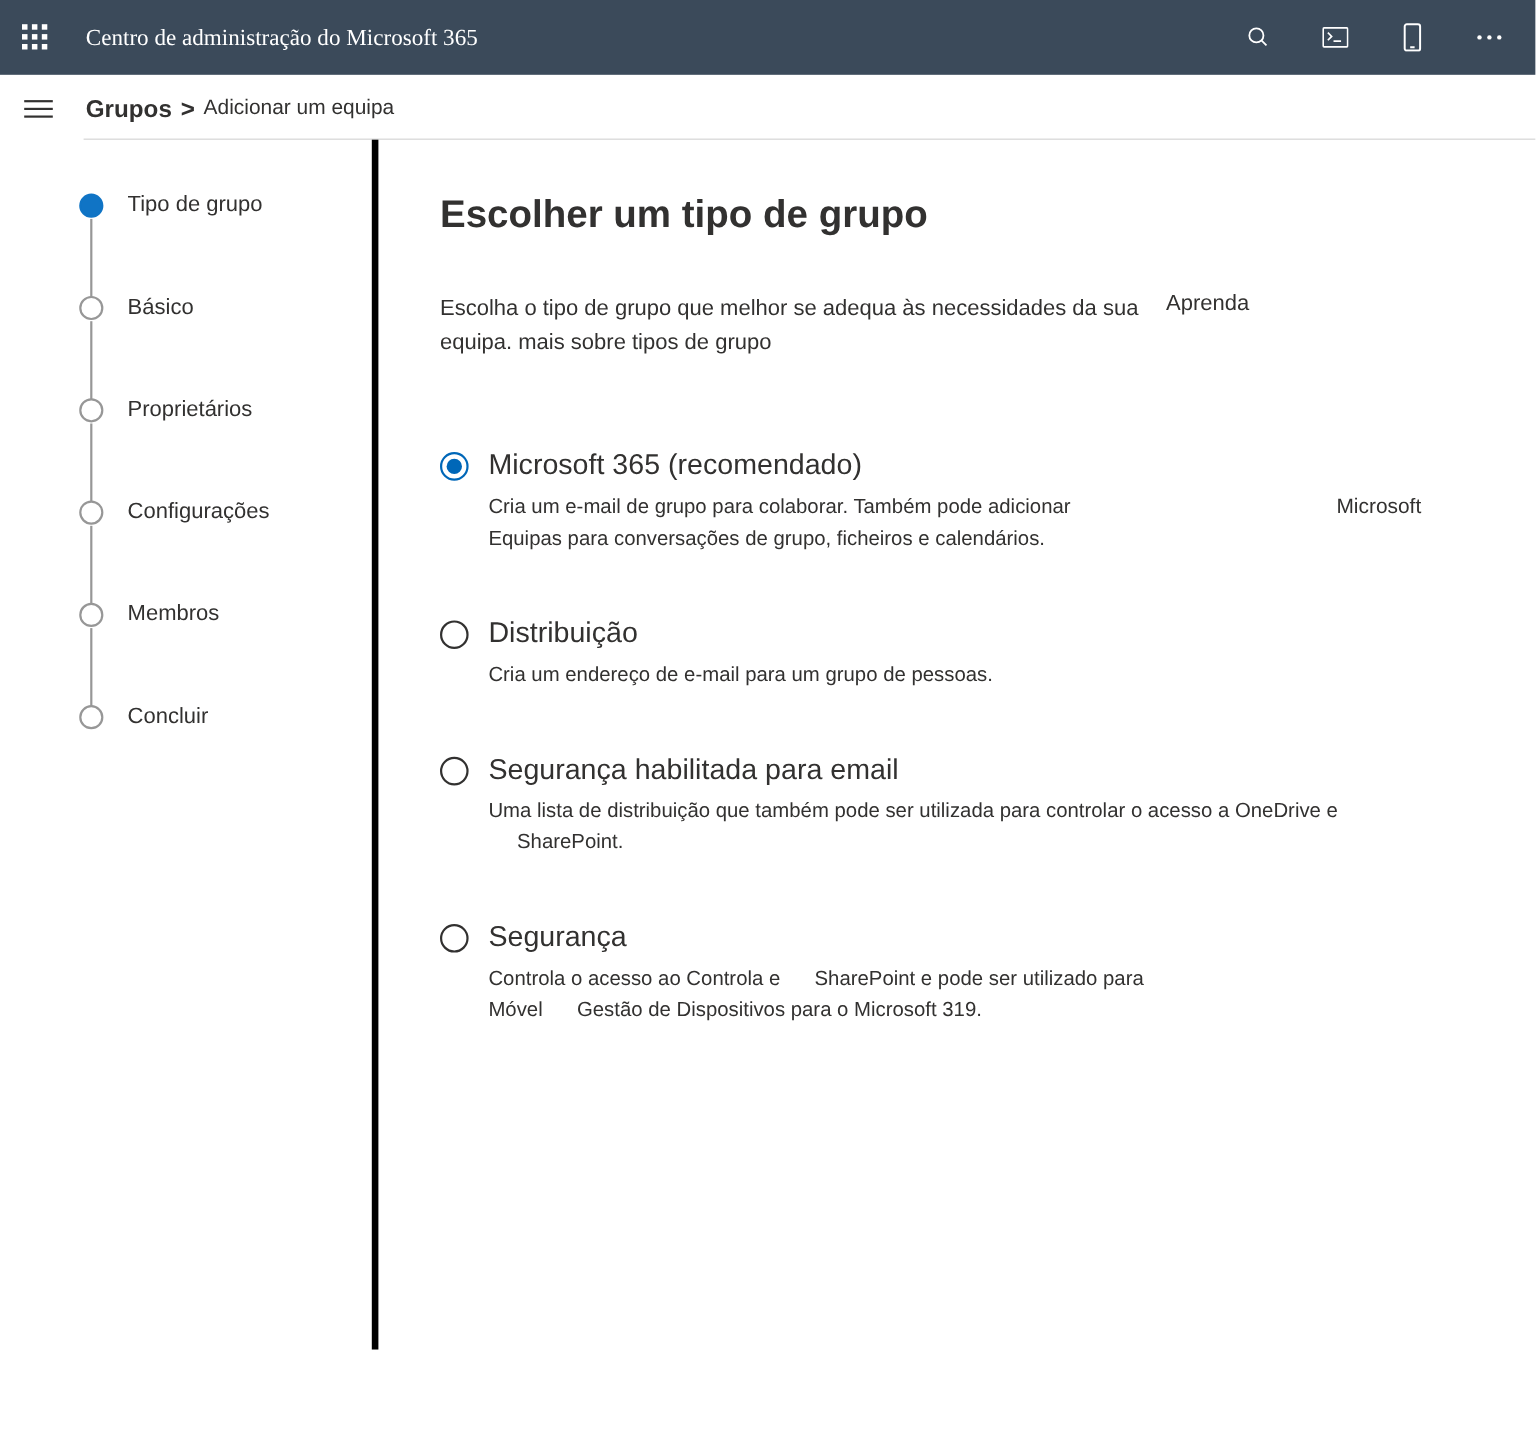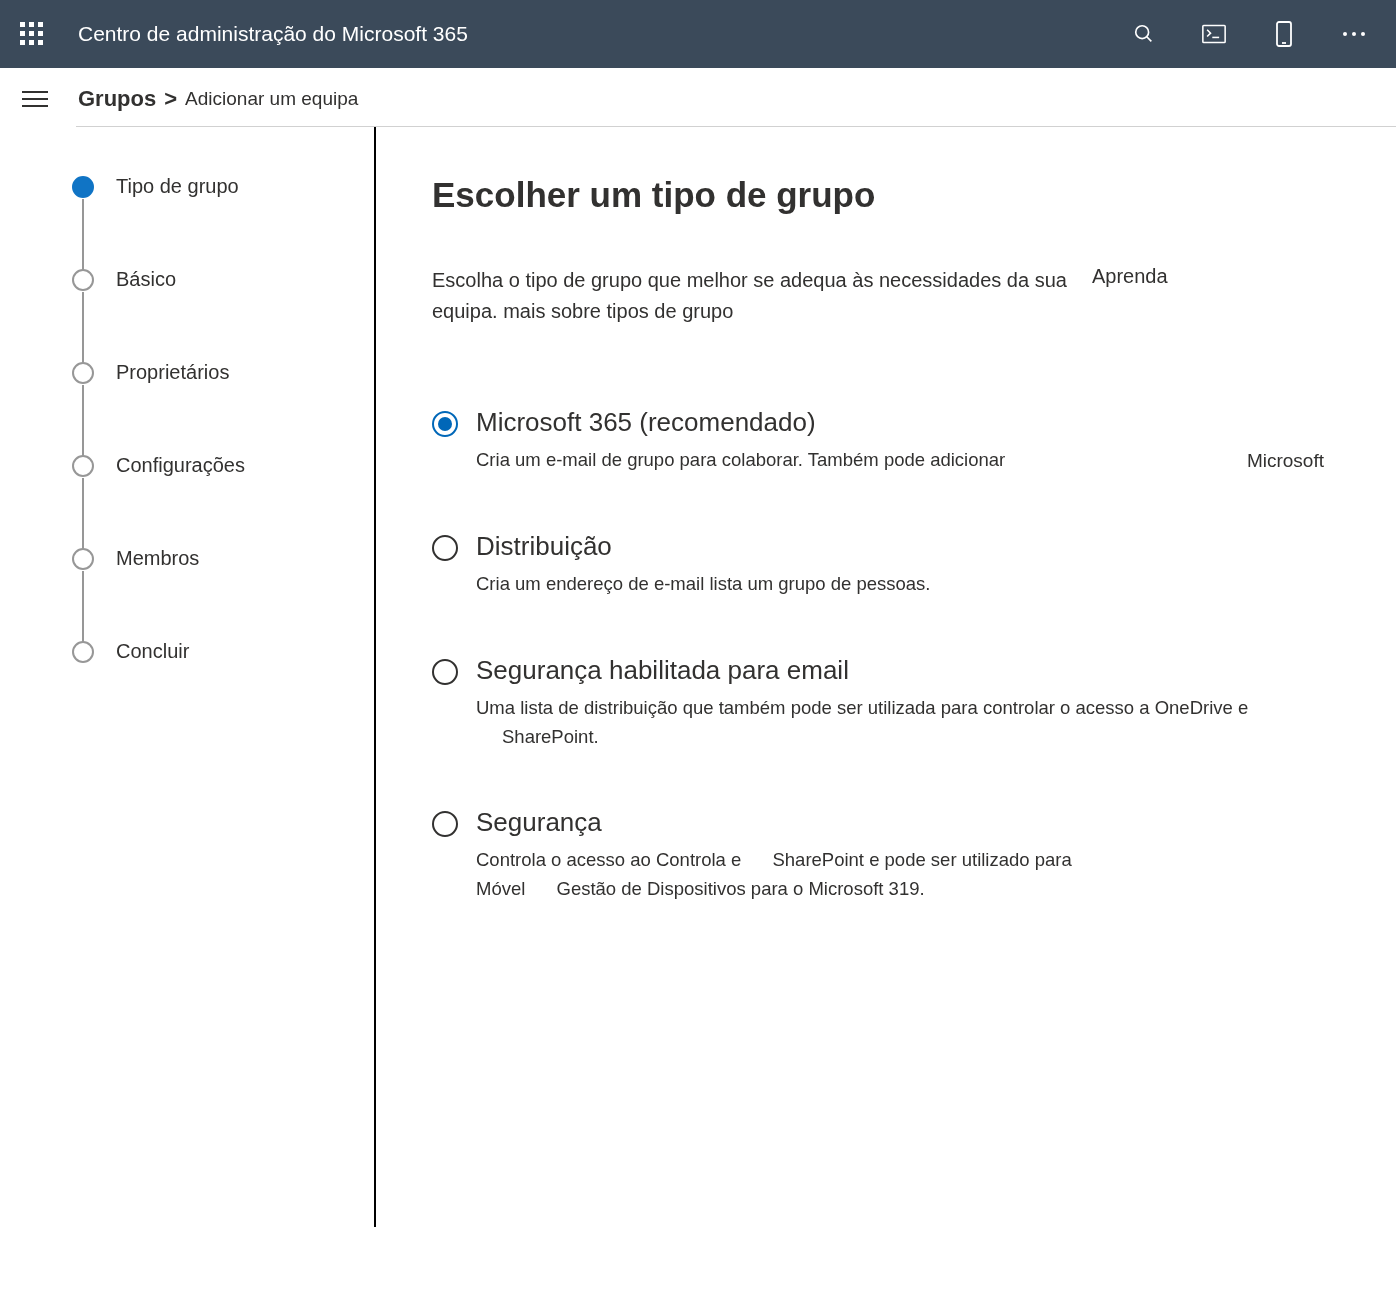--- a/index.html
+++ b/index.html
@@ -21,21 +21,21 @@
     .waffle {
       width: 24px; height: 24px;
       display: grid;
       grid-template-columns: repeat(3, 5px);
       grid-template-rows: repeat(3, 5px);
       gap: 4px;
       margin-right: 34px;
       cursor: pointer;
     }
     .waffle span { background: #fff; width: 5px; height: 5px; }
-    .topbar-title { font-size: 21px; font-weight: 400; flex: 1; }
+    .topbar-title { font-size: 21px; font-weight: 400; flex: 1; font-family: Liberation Serif, serif; }
     .topbar-icons { display: flex; gap: 46px; align-items: center; margin-right: 10px; }
     .topbar-icon { width: 24px; height: 24px; cursor: pointer; display:flex; align-items:center; justify-content:center; }
     .more-dots { display:flex; gap:5px; }
     .more-dots span { width:4px; height:4px; background:#fff; border-radius:50%; }
 
     
     .subheader {
       display: flex;
       align-items: center;
       padding: 18px 20px 14px 22px;
@@ -45,22 +45,22 @@
     .hamburger { width: 26px; cursor:pointer; }
     .hamburger div { height:2px; background:#323130; margin:5px 0; }
     .breadcrumb { font-size: 22px; font-weight: 600; display:flex; align-items:center; gap:8px; }
     .breadcrumb-sep { font-weight: 600; }
     .breadcrumb-second { font-size: 19px; font-weight: 400; }
     .subheader-line { border-bottom: 1px solid #d1d1d1; margin-left: 76px; margin-right: 0; width: calc(100% - 76px); }
 
     
     .layout { display: flex; }
     .sidebar {
-      width: 376px;
-      border-right: 2px solid #000000;
+      width: 344px;
+      border-right: 6px solid #000000;
       padding: 48px 0 0 72px;
       min-height: 1100px;
     }
     .steps { position: relative; }
     .step {
       display: flex;
       align-items: center;
       gap: 22px;
       position: relative;
       padding-bottom: 70px;
@@ -223,29 +223,30 @@
 
     <div class="option">
       <div class="radio selected"></div>
       <div class="option-body">
         <div class="option-title">Microsoft 365 (recomendado)</div>
         <div class="option-desc">
           <div class="opt1-row">
             <span>Cria um e-mail de grupo para colaborar. Também pode adicionar</span>
             <span class="right-word">Microsoft</span>
           </div>
+          <div>Equipas para conversações de grupo, ficheiros e calendários.</div>
         </div>
       </div>
     </div>
 
     <div class="option">
       <div class="radio"></div>
       <div class="option-body">
         <div class="option-title">Distribuição</div>
-        <div class="option-desc">Cria um endereço de e-mail lista um grupo de pessoas.</div>
+        <div class="option-desc">Cria um endereço de e-mail para um grupo de pessoas.</div>
       </div>
     </div>
 
     <div class="option">
       <div class="radio"></div>
       <div class="option-body">
         <div class="option-title">Segurança habilitada para email</div>
         <div class="option-desc">
           <span>Uma lista de distribuição que também pode ser utilizada para controlar o acesso a OneDrive e</span>
           <span class="inline-right">SharePoint.</span>

